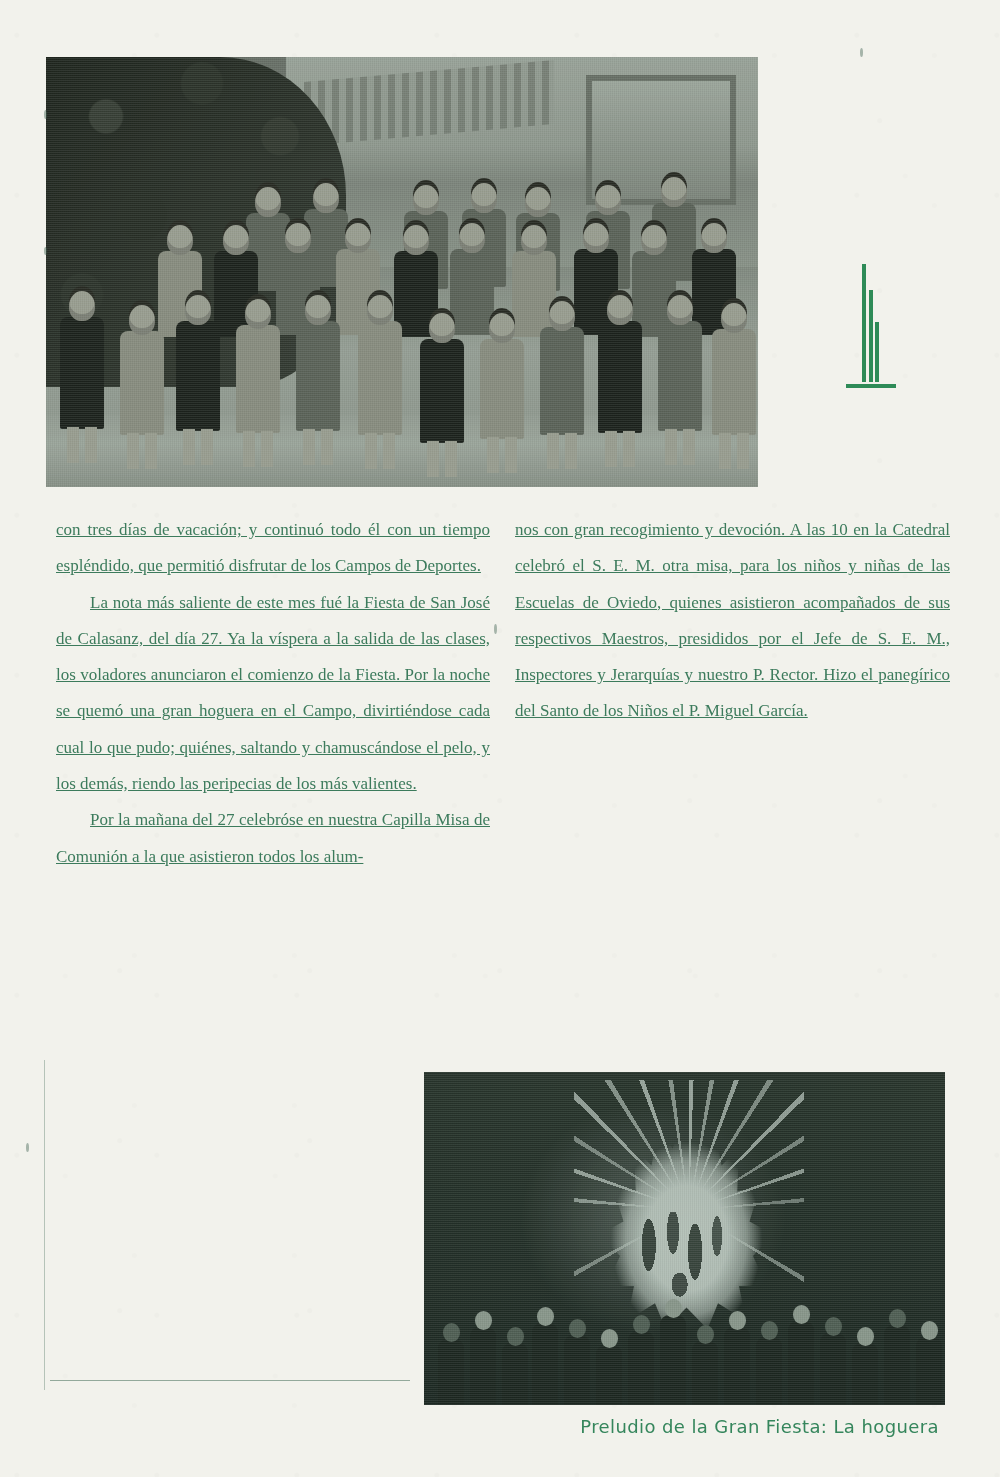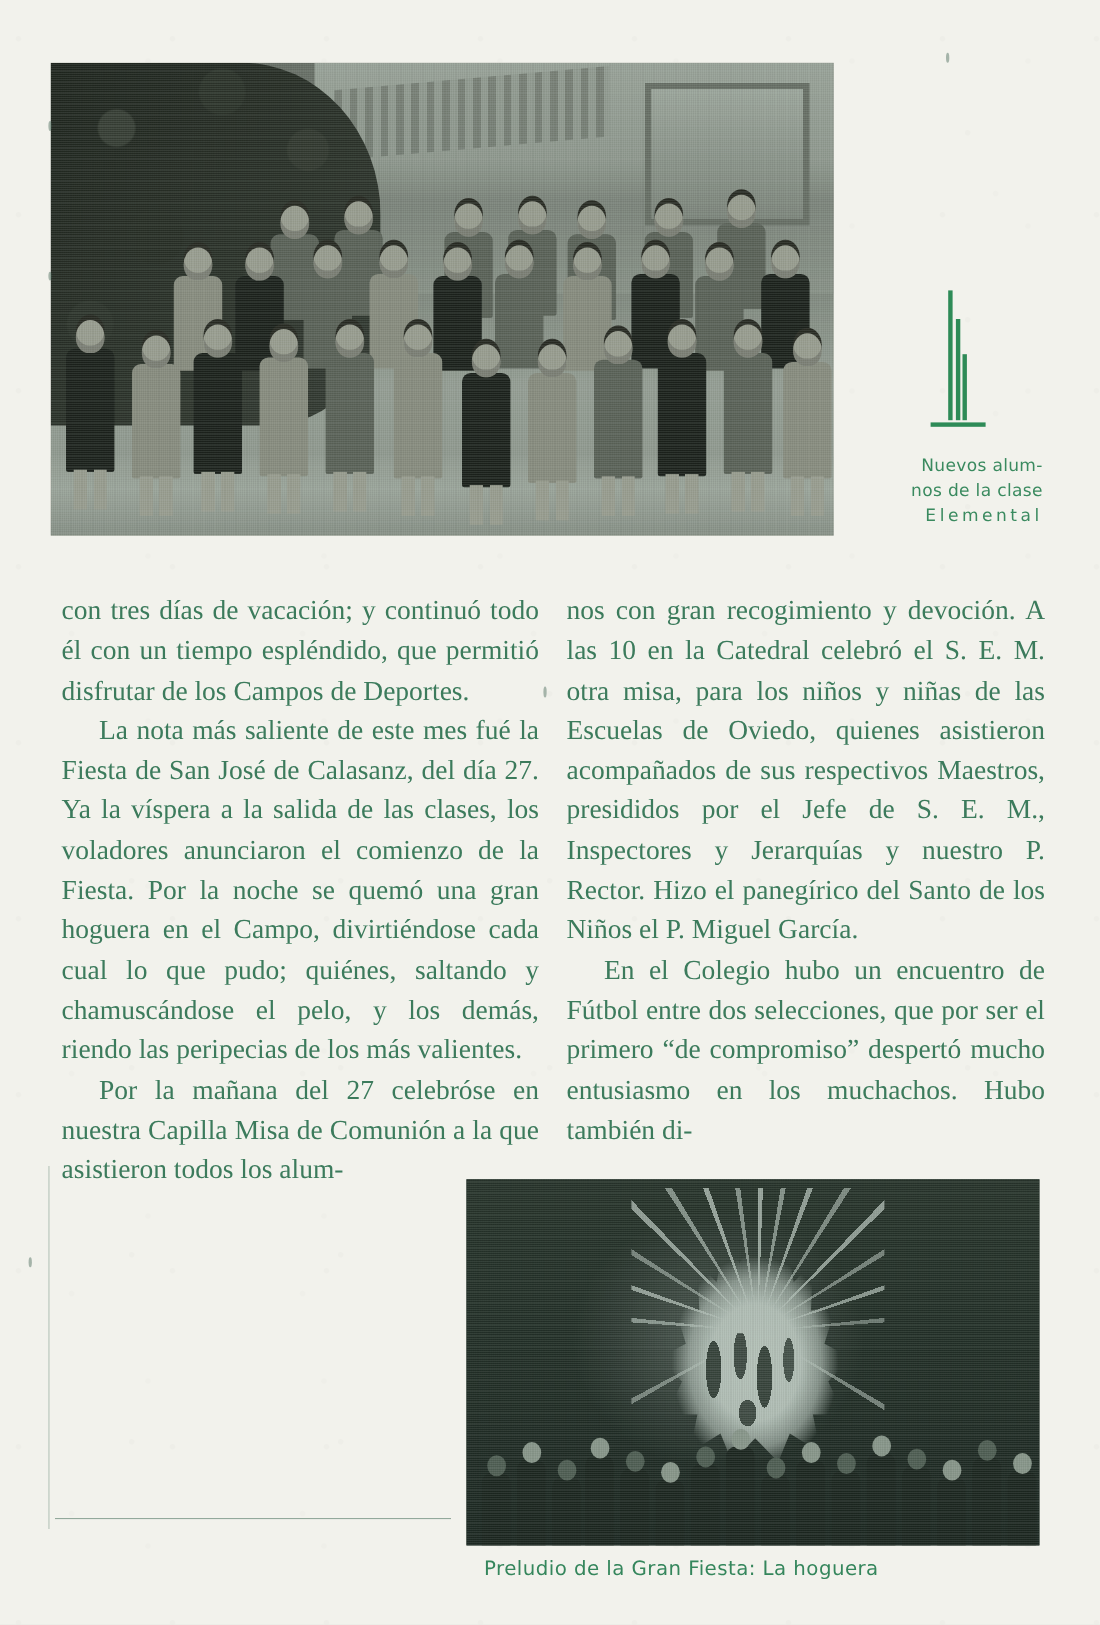--- a/index.html
+++ b/index.html
@@ -240,26 +240,27 @@
     font-family: "DejaVu Sans", "Liberation Sans", sans-serif;
     font-size: 15.5px;
     line-height: 23px;
     color: #3a8a5f;
     letter-spacing: .3px;
   }
   .sidebar-caption .spread { letter-spacing: 3.2px; }
 
   .column {
     position: absolute;
-    top: 538px;
-    font-size: 25px;
+    top: 512px;
+    font-size: 17px;
     line-height: 36.3px;
     color: #3c7b5c;
     text-align: justify;
     text-justify: inter-word;
+    text-decoration: underline;
   }
   #col-left  { left: 56px; width: 434px; }
   #col-right { left: 515px; width: 435px; }
 
   .column p { margin: 0; text-indent: 34px; }
   .column p.cont { text-indent: 0; }
   .column p + p { margin-top: 0; }
 
   
   .pencil-line {
@@ -274,24 +275,24 @@
     position: absolute;
     left: 44px;
     top: 1060px;
     width: 1px;
     height: 330px;
     background: rgba(70,110,90,.35);
   }
 
   .photo-caption {
     position: absolute;
-    left: 440px;
+    left: 418px;
     top: 1416px;
     width: 521px;
-    text-align: left;
+    text-align: right;
     font-family: "DejaVu Sans", "Liberation Sans", sans-serif;
     font-size: 18px;
     letter-spacing: .4px;
     color: #35865c;
   }
 
   
   .speck {
     position: absolute;
     background: rgba(70,105,88,.45);
@@ -415,35 +416,29 @@
     <div class="halftone"></div>
   </div>
 
   <div id="ornament">
     <i class="bar1"></i>
     <i class="bar2"></i>
     <i class="bar3"></i>
     <i class="base"></i>
   </div>
 
-  <div class="sidebar-caption">
-    <div>Nuevos alum-</div>
-    <div>nos de la clase</div>
-    <div class="spread">Elemental</div>
-  </div>
 
   <div class="column" id="col-left">
     <p class="cont">con tres días de vacación; y continuó todo él con un tiempo espléndido, que permitió disfrutar de los Campos de Deportes.</p>
     <p>La nota más saliente de este mes fué la Fiesta de San José de Calasanz, del día 27. Ya la víspera a la salida de las clases, los voladores anunciaron el comienzo de la Fiesta. Por la noche se quemó una gran hoguera en el Campo, divirtiéndose cada cual lo que pudo; quiénes, saltando y chamuscándose el pelo, y los demás, riendo las peripecias de los más valientes.</p>
     <p>Por la mañana del 27 celebróse en nuestra Capilla Misa de Comunión a la que asistieron todos los alum-</p>
   </div>
 
   <div class="column" id="col-right">
     <p class="cont">nos con gran recogimiento y devoción. A las 10 en la Catedral celebró el S. E. M. otra misa, para los niños y niñas de las Escuelas de Oviedo, quienes asistieron acompañados de sus respectivos Maestros, presididos por el Jefe de S. E. M., Inspectores y Jerarquías y nuestro P. Rector. Hizo el panegírico del Santo de los Niños el P. Miguel García.</p>
-    <p>En el Colegio hubo un encuentro de Fútbol entre dos selecciones, que por ser el primero “de compromiso” despertó mucho entusiasmo en los muchachos. Hubo también di-</p>
   </div>
 
   <div class="pencil-vert"></div>
   <div class="pencil-line"></div>
   <div class="speck" style="left:44px;  top:110px; width:3px; height:9px;"></div>
   <div class="speck" style="left:44px;  top:247px; width:3px; height:8px;"></div>
   <div class="speck" style="left:494px; top:624px; width:3px; height:10px;"></div>
   <div class="speck" style="left:860px; top:48px;  width:3px; height:9px;"></div>
   <div class="speck" style="left:26px;  top:1143px;width:3px; height:9px;"></div>
 

